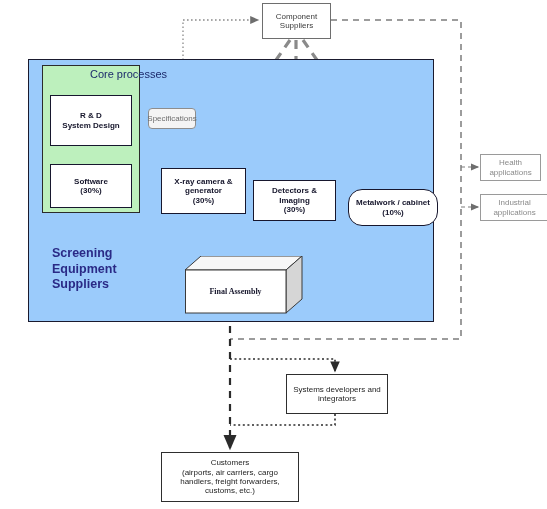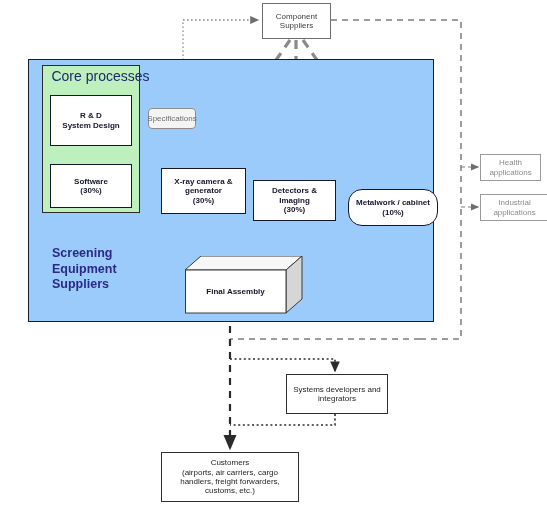--- a/index.html
+++ b/index.html
@@ -51,23 +51,24 @@
     height: 148px;
     background: #bdf0bd;
     border: 1px solid #2b2b2b;
   }
   .green-title {
     position: absolute;
     left: 42px;
     top: 68px;
     width: 117px;
     text-align: center;
-    font-size: 14px;
+    font-size: 11px;
     color: #1c2a6b;
     font-weight: normal;
+    padding-left: 28px;
   }
   .region-label {
     position: absolute;
     left: 52px;
     top: 246px;
     width: 120px;
     font-size: 12.5px;
     font-weight: bold;
     color: #2a2a86;
     line-height: 1.25;
@@ -136,20 +137,21 @@
     top: 270px;
     width: 101px;
     height: 43px;
     display: flex;
     align-items: center;
     justify-content: center;
     font-size: 8px;
     font-weight: bold;
     color: #15152b;
     text-align: center;
+    font-family: Liberation Serif, serif;
   }
 </style>
 </head>
 <body>
 
 <div id="canvas">
 
   <svg id="svg-layer" viewBox="0 0 547 509" xmlns="http://www.w3.org/2000/svg">
     <defs>
       <marker id="arrNavy" markerWidth="8" markerHeight="8" refX="6" refY="3" orient="auto">

